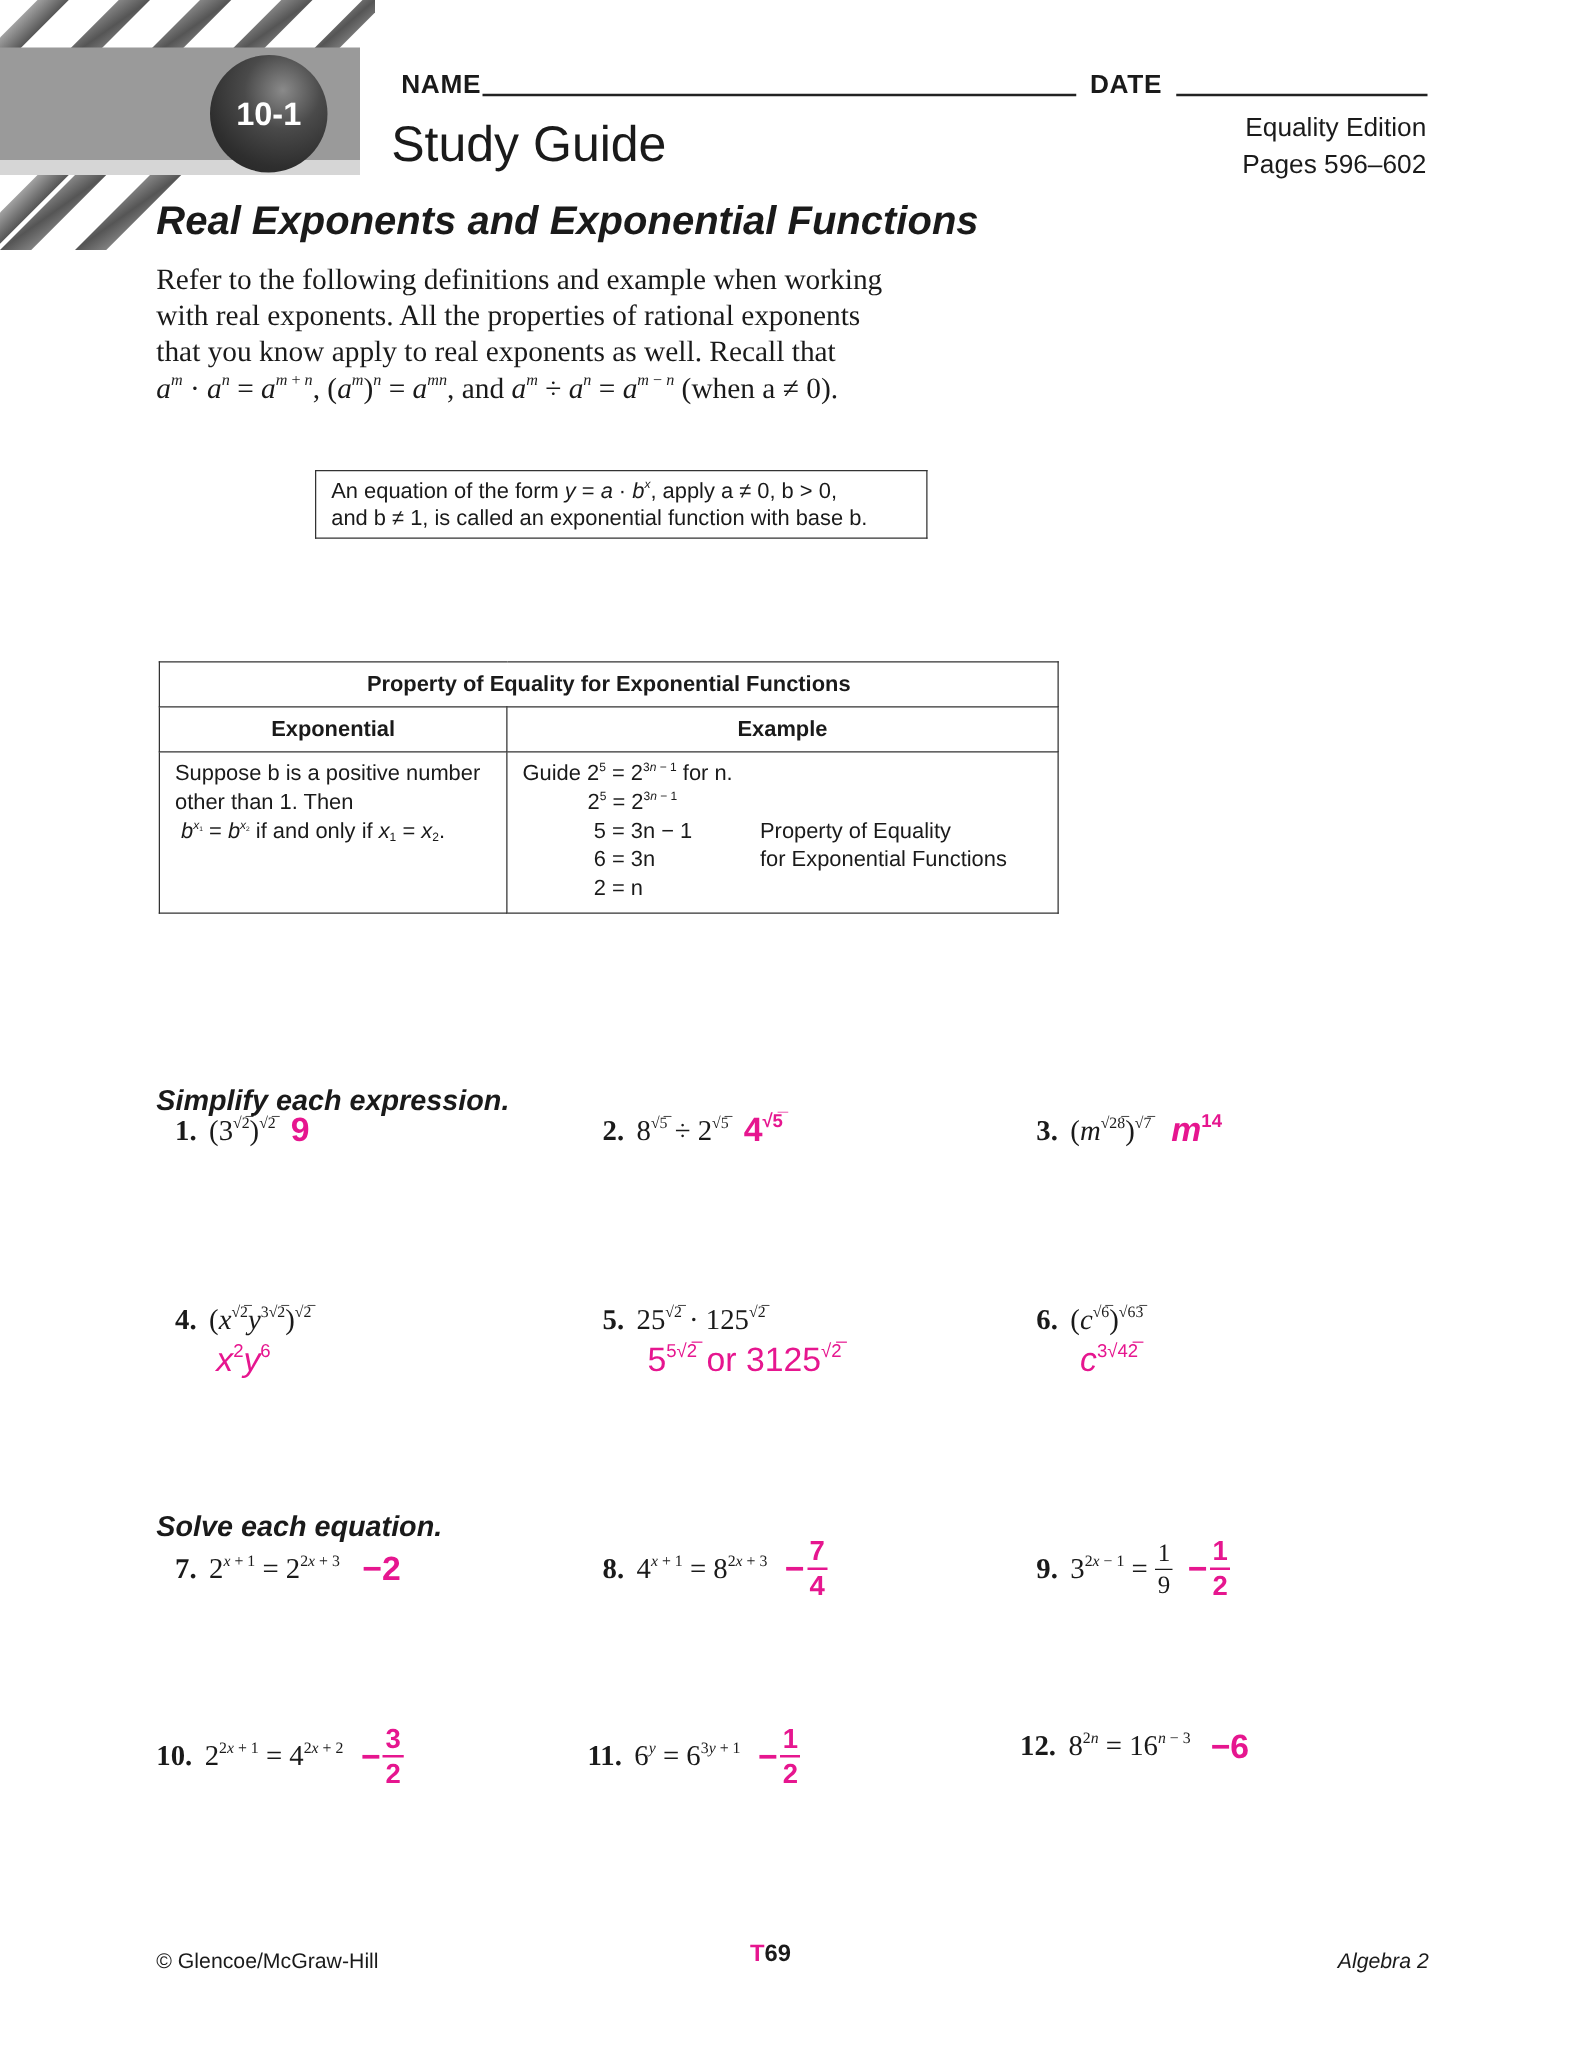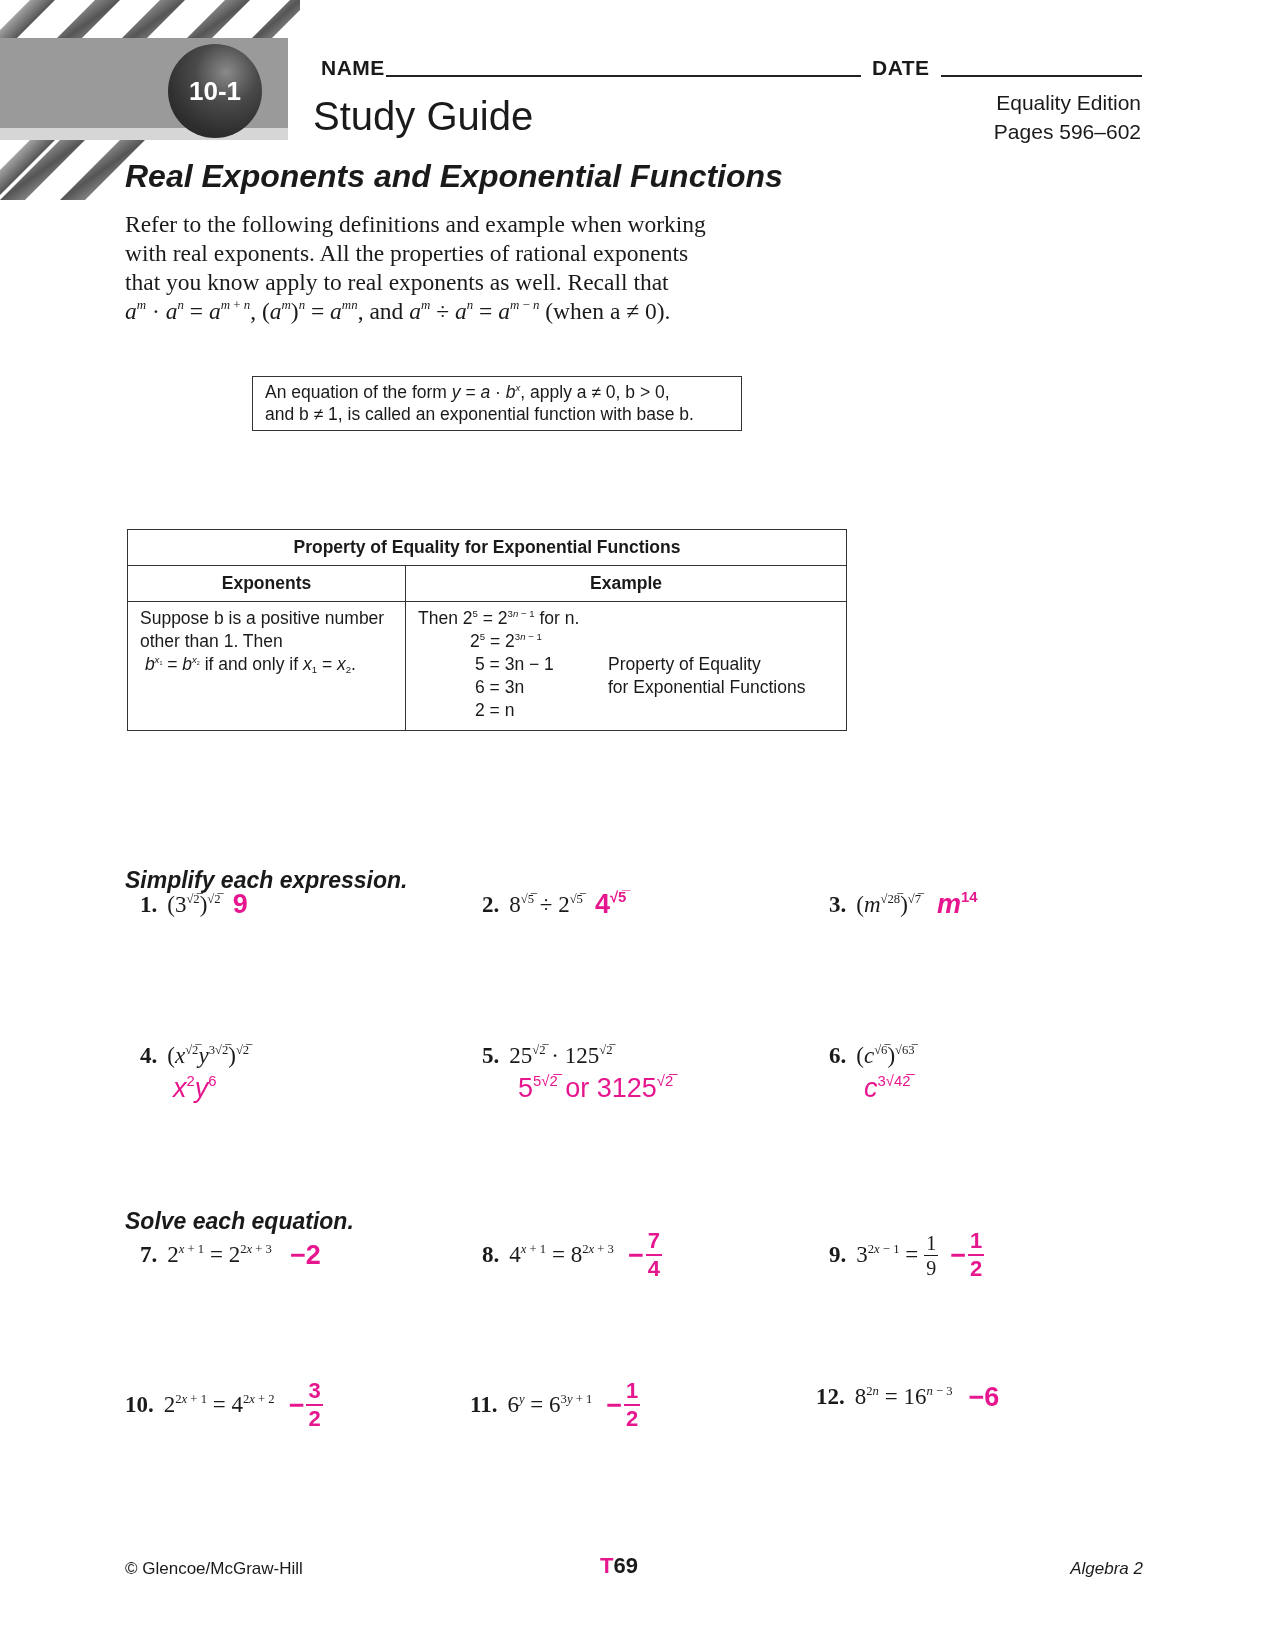--- a/index.html
+++ b/index.html
@@ -38,21 +38,21 @@
   .prob .num { font-weight:bold; margin-right:10px; }
   .ans { color:#e6168f; font-family:"Liberation Sans", sans-serif; font-weight:bold; font-size:27px; margin-left:12px; }
   .ans2 { position:absolute; color:#e6168f; font-family:"Liberation Sans", sans-serif; font-weight:normal; font-size:27px; white-space:nowrap; }
   .frac { display:inline-flex; flex-direction:column; align-items:center; line-height:1; }
   .frac .top { border-bottom:2px solid currentColor; padding:0 2px 2px; }
   .frac .bot { padding-top:2px; }
   .frac.pink { font-family:"Liberation Sans", sans-serif; font-weight:bold; font-size:22px; color:#e6168f; }
   .frac.plain { font-size:20px; }
   .frac.plain .top { border-bottom-width:1px; }
   .footer-left { left:125px; top:1559px; font-size:17px; }
-  .footer-mid { left:600px; top:1553px; font-size:22px; font-weight:bold;text-align:center; }
+  .footer-mid { left:600px; top:1553px; font-size:19px; font-weight:bold;text-align:center; }
   .footer-mid .t { color:#e6168f; }
   .footer-right { right:132px; top:1559px; font-size:17px; font-style:italic; }
 </style>
 </head>
 <body>
 
 <div class="abs stripes">
   <svg width="300" height="200" viewBox="0 0 300 200">
     <defs>
       <linearGradient id="sg" x1="0" y1="0" x2="1" y2="1">
@@ -110,31 +110,31 @@
       </tr>
 </tbody>
   </table>
 
 <table class="abs proptable">
   <tbody>
       <tr>
         <th colspan="2">Property of Equality for Exponential Functions</th>
       </tr>
   <tr>
-    <th style="width:265px">Exponents</th>
+    <th style="width:265px">Exponential</th>
     <th>Example</th>
   </tr>
   <tr style="height:125px">
     <td>
       <div>Suppose b is a positive number</div>
       <div>other than 1. Then</div>
       <div>&nbsp;<i>b</i><sup class="s"><i>x</i><sub class="b">1</sub></sup> = <i>b</i><sup class="s"><i>x</i><sub class="b">2</sub></sup> <span>if and only if</span> <i>x</i><sub class="b">1</sub> = <i>x</i><sub class="b">2</sub>.</div>
     </td>
     <td>
-      <div><span>Then</span> 2<sup class="s">5</sup> = 2<sup class="s">3<i>n</i> − 1</sup> <span>for n.</span></div>
+      <div><span>Guide</span> 2<sup class="s">5</sup> = 2<sup class="s">3<i>n</i> − 1</sup> <span>for n.</span></div>
       <div class="ex-line">
             <span class="ex-l" style="padding-left:52px">2<sup class="s">5</sup> = 2<sup class="s">3<i>n</i> − 1</sup></span>
           </div>
       <div class="ex-line">
             <span class="ex-l" style="padding-left:57px">5 = 3n − 1</span>
             <span style="margin-left:-57px">Property of Equality</span>
           </div>
       <div class="ex-line">
             <span class="ex-l" style="padding-left:57px">6 = 3n</span>
             <span style="margin-left:-57px">for Exponential Functions</span>

